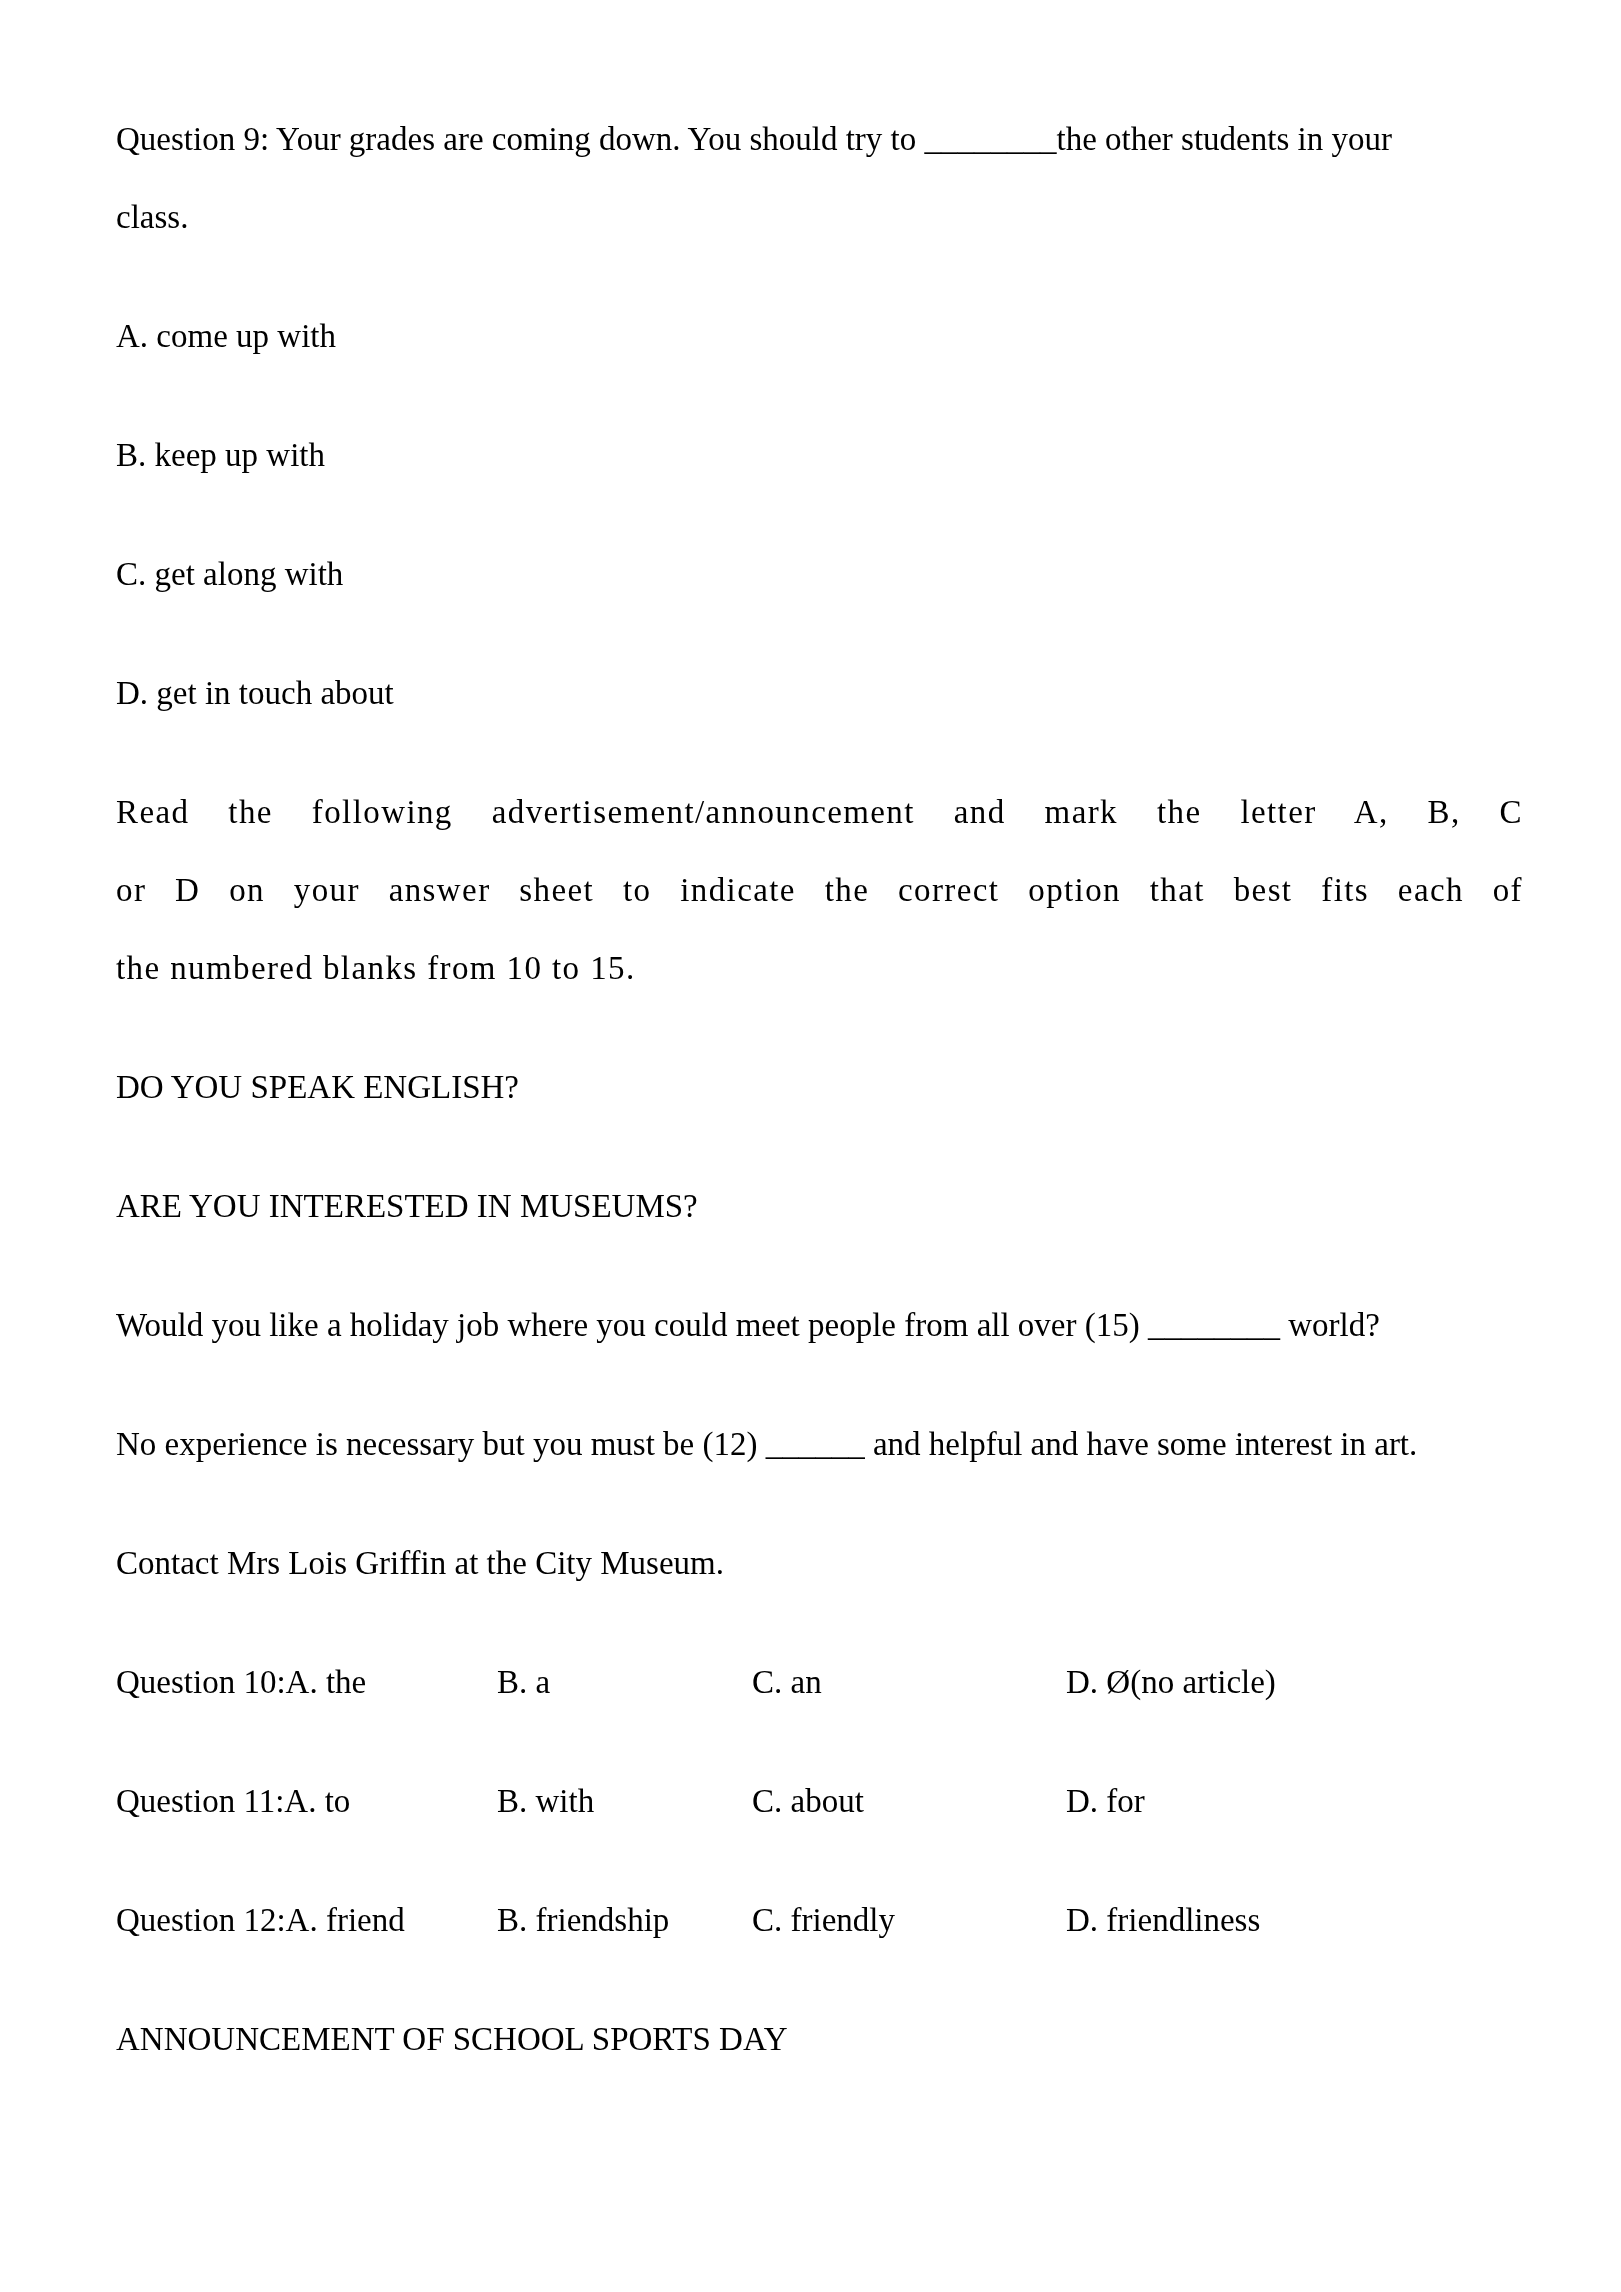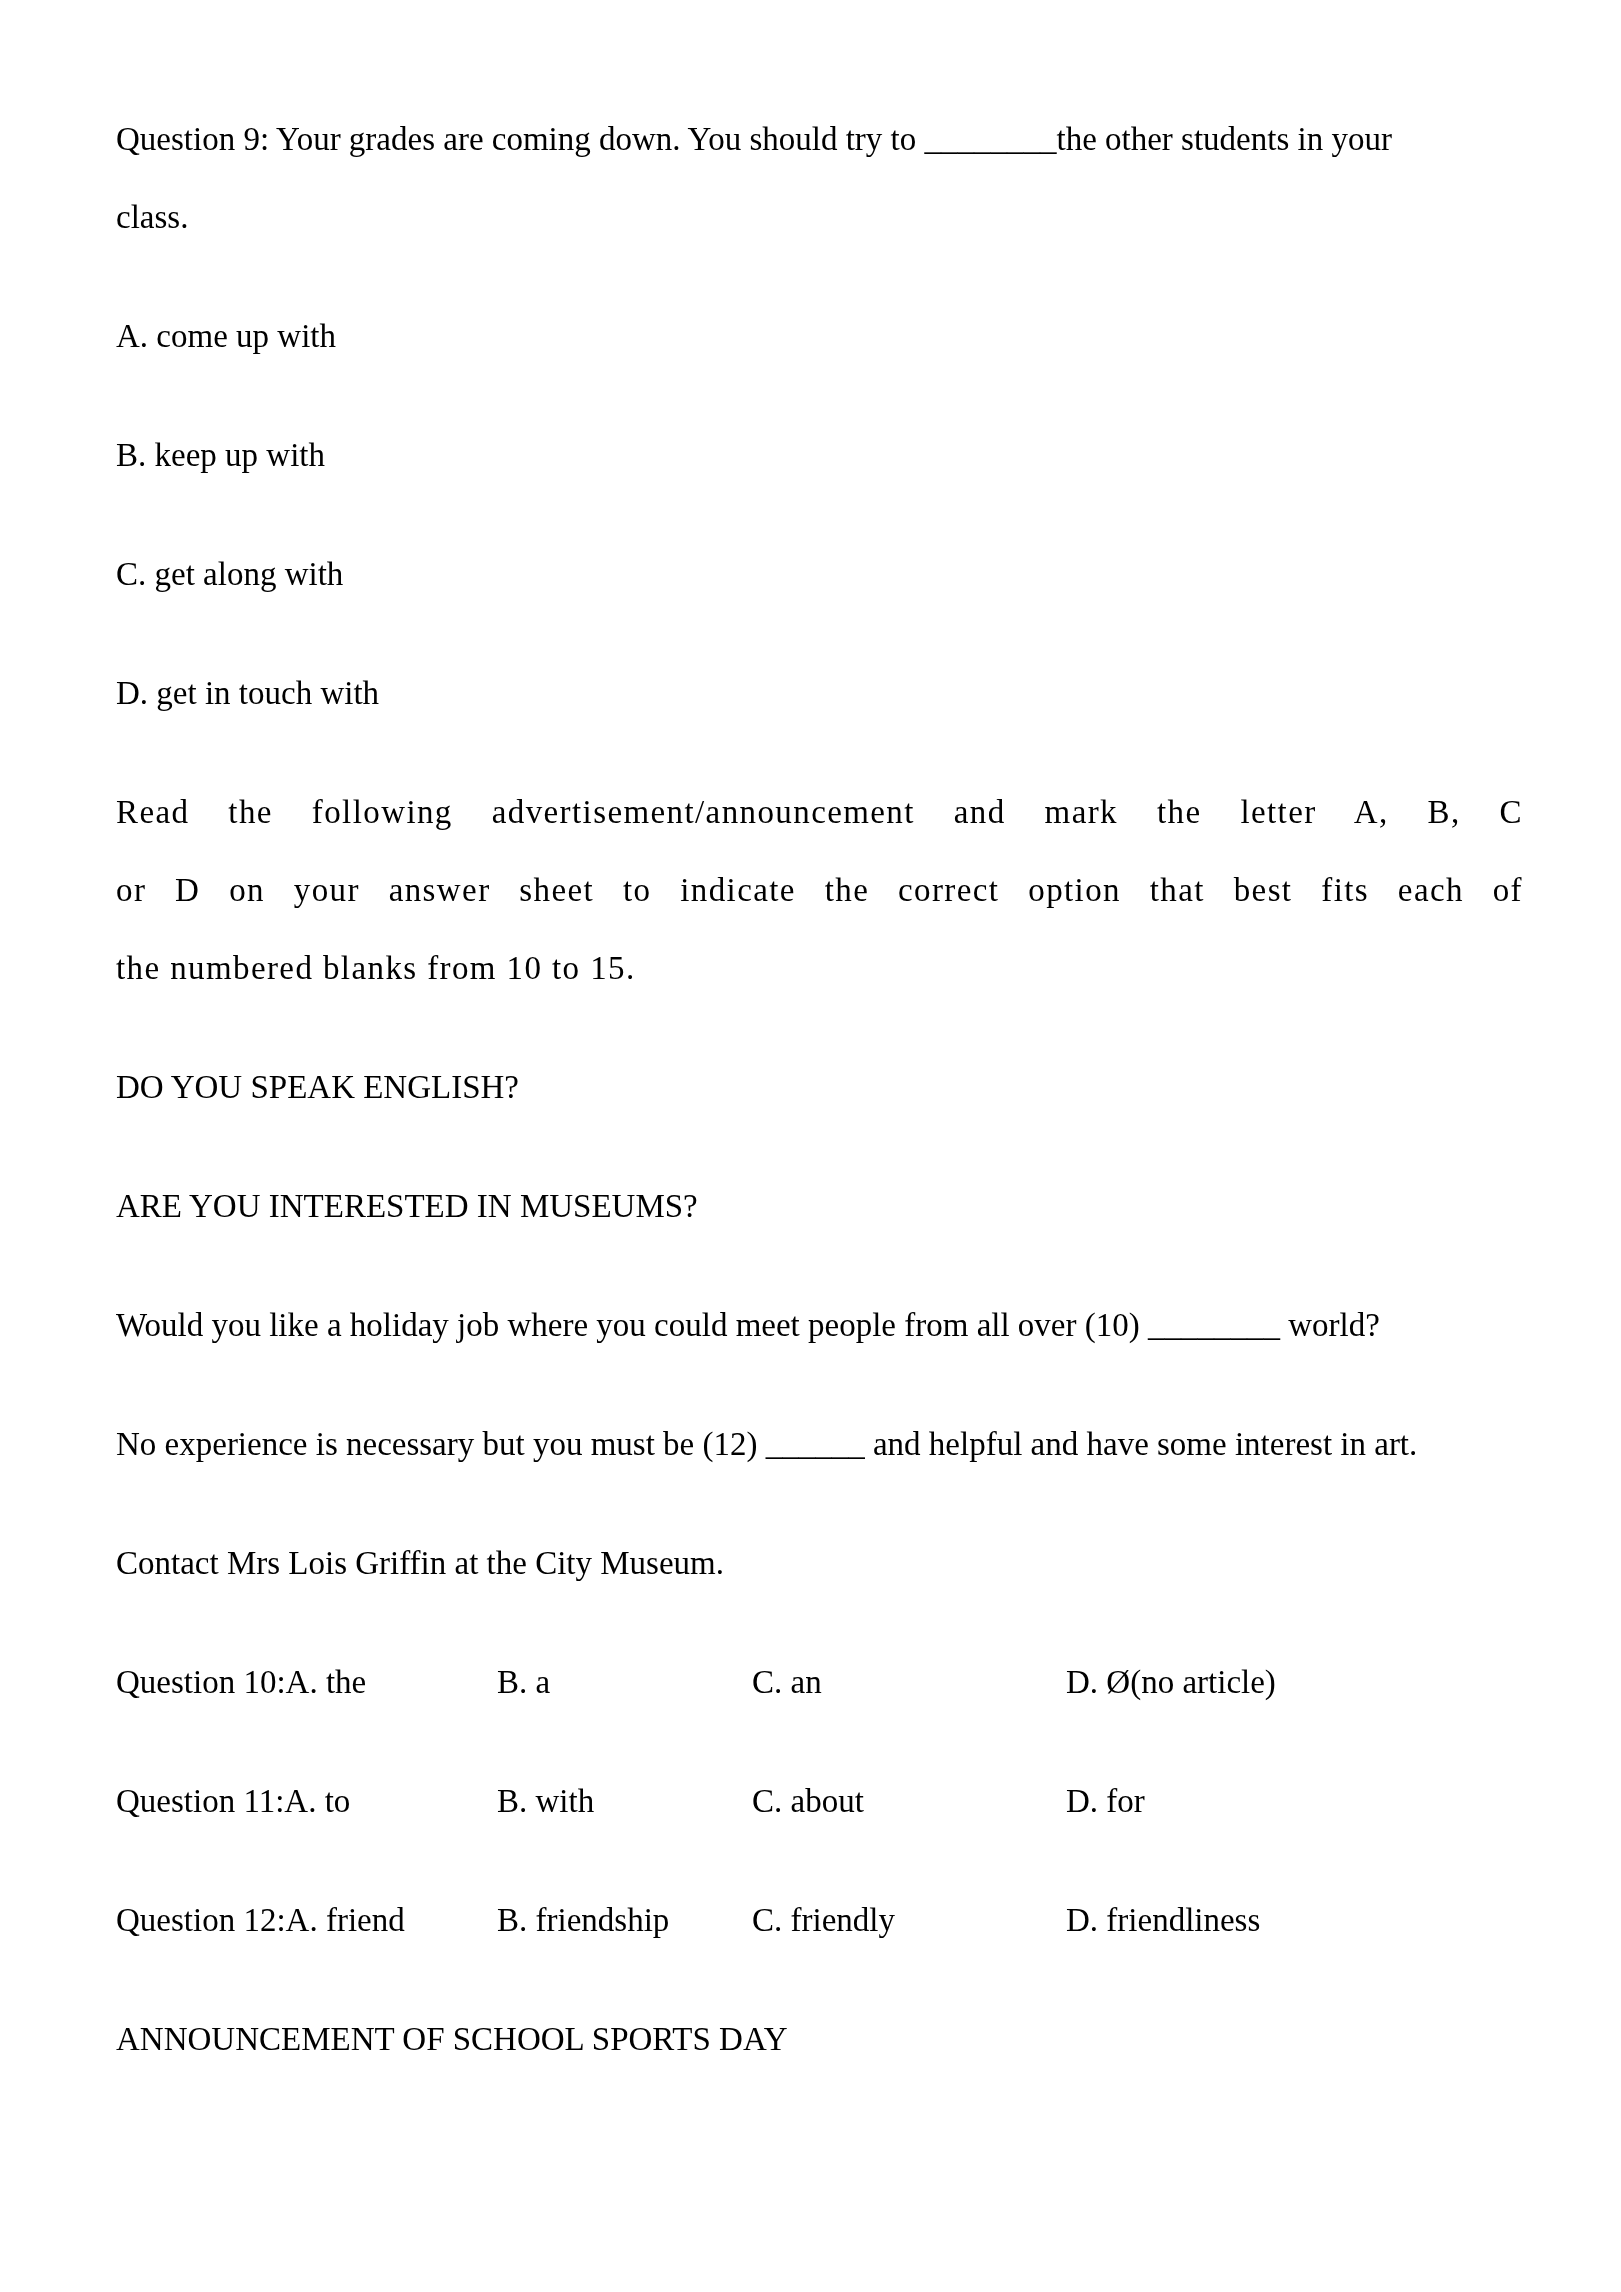--- a/index.html
+++ b/index.html
@@ -56,37 +56,37 @@
   <div class="para">
     <div class="line">A. come up with</div>
   </div>
   <div class="para">
     <div class="line">B. keep up with</div>
   </div>
   <div class="para">
     <div class="line">C. get along with</div>
   </div>
   <div class="para">
-    <div class="line">D. get in touch with</div>
+    <div class="line">D. get in touch about</div>
   </div>
 
   <div class="para bold">
     <div class="line jlast">Read the following advertisement/announcement and mark the letter A, B, C</div>
     <div class="line jlast">or D on your answer sheet to indicate the correct option that best fits each of</div>
     <div class="line">the numbered blanks from 10 to 15.</div>
   </div>
 
   <div class="para">
     <div class="line">DO YOU SPEAK ENGLISH?</div>
   </div>
   <div class="para">
     <div class="line">ARE YOU INTERESTED IN MUSEUMS?</div>
   </div>
   <div class="para">
-    <div class="line">Would you like a holiday job where you could meet people from all over (10) ________ world?</div>
+    <div class="line">Would you like a holiday job where you could meet people from all over (15) ________ world?</div>
   </div>
   <div class="para">
     <div class="line">No experience is necessary but you must be (12) ______ and helpful and have some interest in art.</div>
   </div>
   <div class="para">
     <div class="line">Contact Mrs Lois Griffin at the City Museum.</div>
   </div>
 
   <div class="para qrow">
     <span>Question 10:A. the</span>

